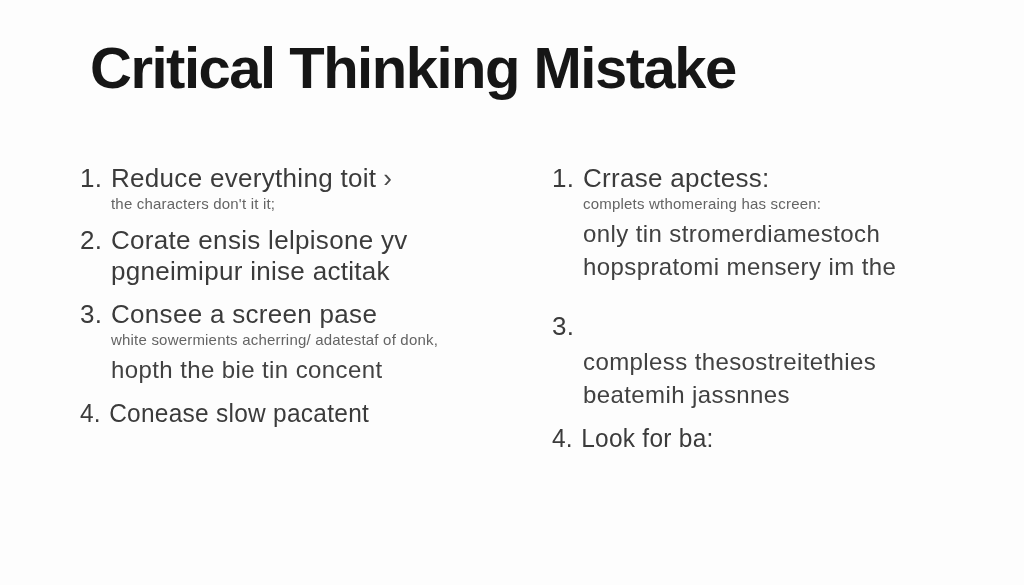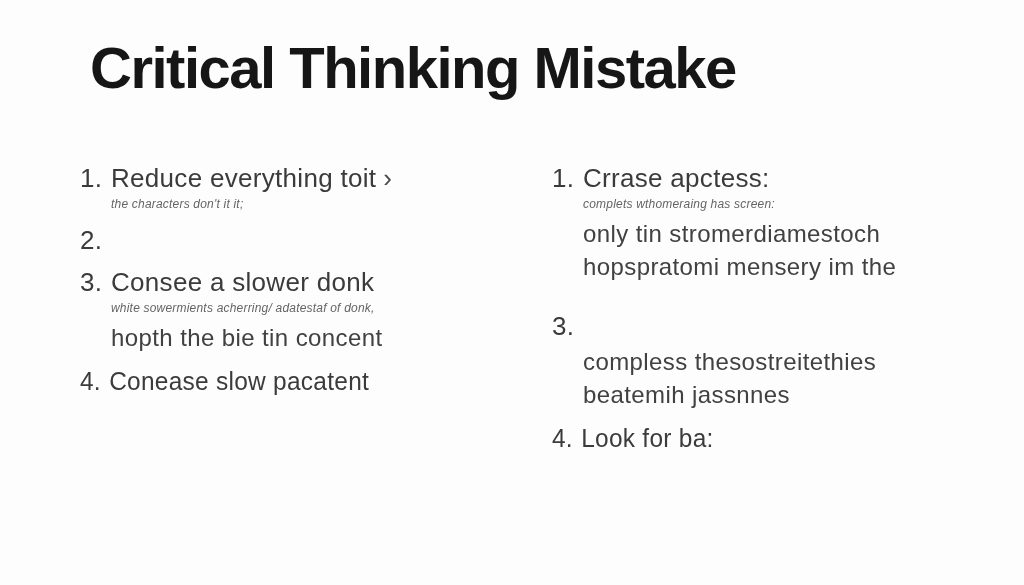--- a/index.html
+++ b/index.html
@@ -35,27 +35,26 @@
     font-size:26px;
     line-height:30px;
     color:#3b3b3b;
     letter-spacing:0.3px;
   }
   .num{width:31px;flex:none;}
   .htext{white-space:nowrap;}
   .chevron{margin-left:7px;color:#4a4a4a;}
   .indent{padding-left:31px;}
   .sub{
-    font-size:12px;
+    font-size:15px;
     line-height:18px;
     margin-top:2px;
     color:#646464;
     letter-spacing:0.2px;
     white-space:nowrap;
-    font-style:italic;
   }
   .body{margin-top:4px;}
   .bodyline{
     font-size:24px;
     line-height:33px;
     color:#414141;
     letter-spacing:0.4px;
     white-space:nowrap;
   }
   .heading-lines .hline{
@@ -84,27 +83,31 @@
         <div class="heading-row">
           <span class="num">1.</span>
           <span class="htext"><span>Reduce everything toit</span><span class="chevron">›</span></span>
         </div>
         <div class="sub indent">the characters don't it it;</div>
       </div>
 
       <div class="item gap-top-sm">
         <div class="heading-row">
           <span class="num">2.</span>
+          <span class="heading-lines">
+            <div class="hline">Corate ensis lelpisone yv</div>
+            <div class="hline">pgneimipur inise actitak</div>
+          </span>
         </div>
       </div>
 
       <div class="item gap-top-sm">
         <div class="heading-row">
           <span class="num">3.</span>
-          <span class="htext">Consee a slower donk</span>
+          <span class="htext">Consee a screen pase</span>
         </div>
         <div class="sub indent">white sowermients acherring/ adatestaf of donk,</div>
         <div class="body indent">
           <div class="bodyline">hopth the bie tin concent</div>
         </div>
       </div>
 
       <div class="item gap-top-sm">
         <div class="heading-row narrow">
           <span class="num">4.</span>

